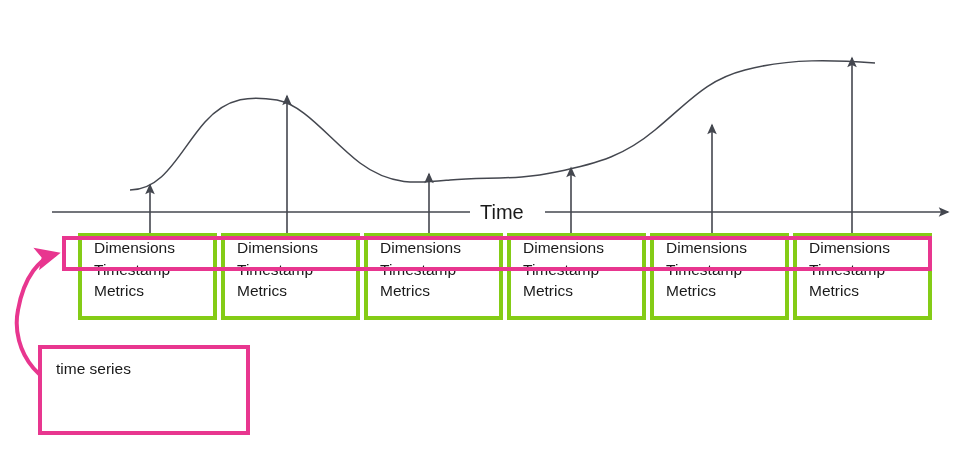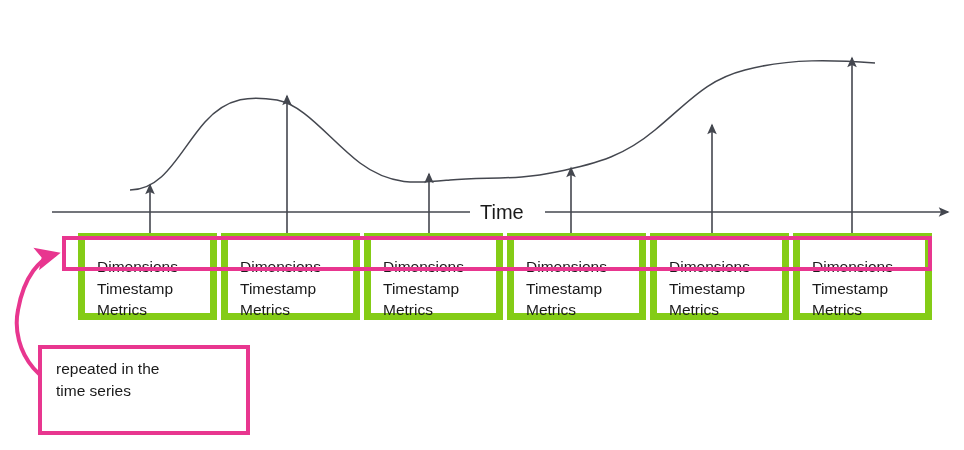--- a/index.html
+++ b/index.html
@@ -34,23 +34,23 @@
     top: 0;
     width: 964px;
     height: 450px;
     pointer-events: none;
   }
   .series-box {
     position: absolute;
     top: 233px;
     height: 87px;
     box-sizing: border-box;
-    border: 7px solid #84cc16;
+    border: 4px solid #84cc16;
     background: #ffffff;
-    padding: 16px 0 0 12px;
+    padding: 0 0 0 12px;
     pointer-events: auto;
   }
   .series-box .row {
     font-size: 15.5px;
     line-height: 21.5px;
     color: #1a1a1a;
     white-space: nowrap;
   }
   .highlight-band {
     position: absolute;
@@ -171,17 +171,16 @@
       <div class="row">Timestamp</div>
       <div class="row">Metrics</div>
     </div>
 
     <div class="highlight-band"></div>
   </div>
 
   <div class="axis-label">Time</div>
 
   <div class="callout-box">
-    <div class="cline">repeated in the</div>
     <div class="cline">time series</div>
   </div>
 
 </div>
 
 </body></html>

